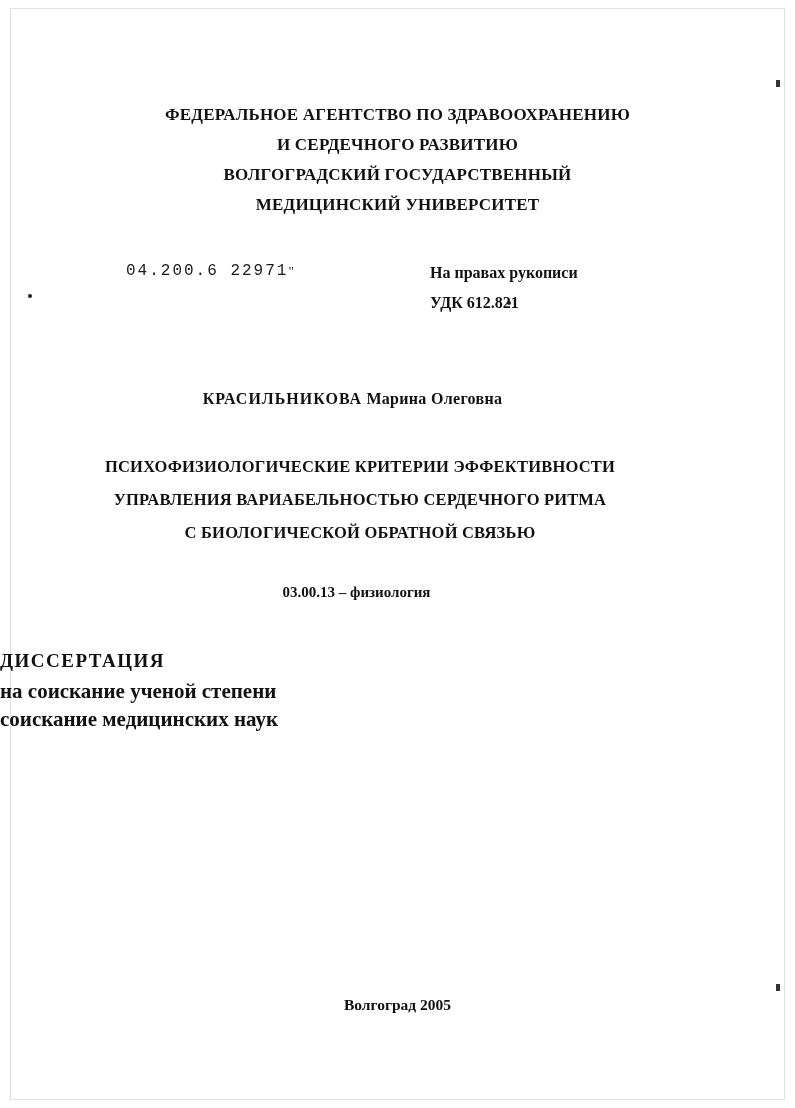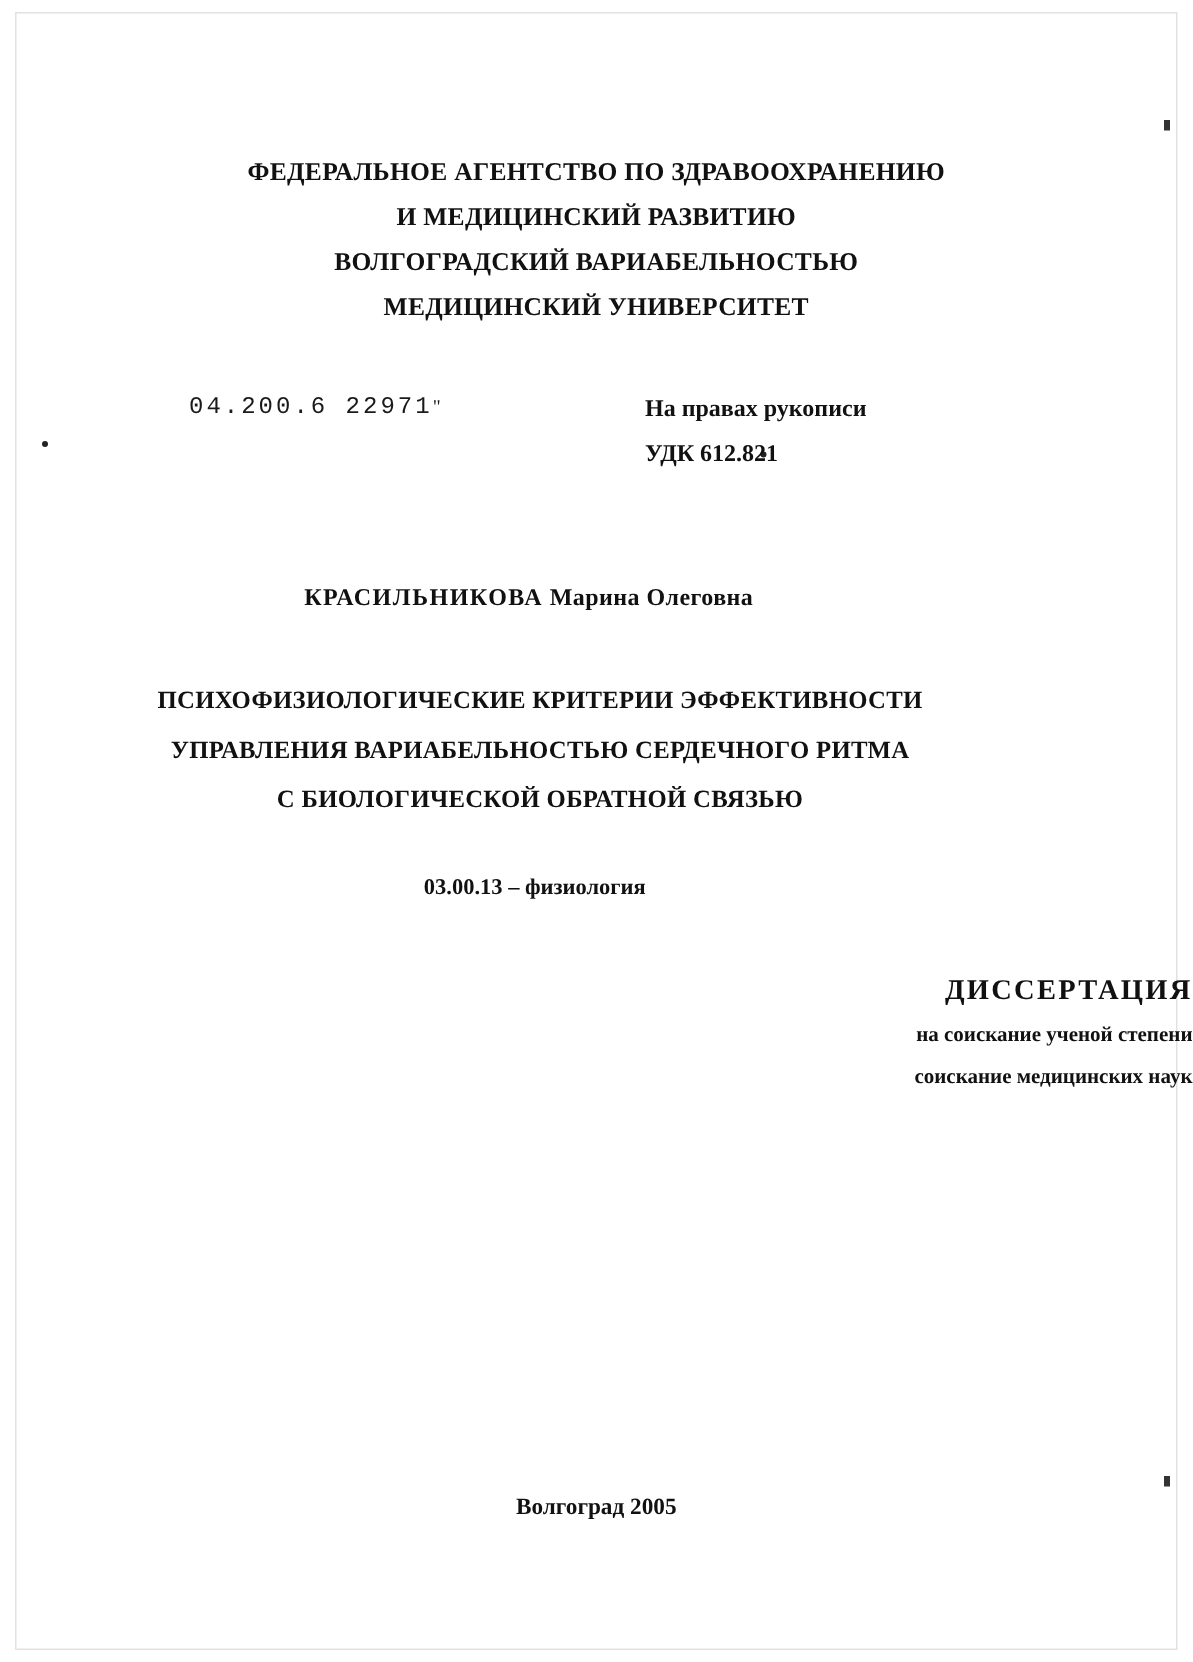--- a/index.html
+++ b/index.html
@@ -142,31 +142,31 @@
     text-align: center;
     font-weight: bold;
     font-size: 15px;
   }
 
   .doctype {
     position: absolute;
     left: 0;
     top: 645px;
     width: 795px;
-    text-align: right;
+    text-align: left;
   }
   .doctype .main {
     font-weight: bold;
     font-size: 19px;
     letter-spacing: 1.5px;
     line-height: 32px;
   }
   .doctype .sub {
     font-weight: bold;
-    font-size: 14px;
+    font-size: 21px;
     line-height: 28px;
   }
 
   .supervisor {
     position: absolute;
     left: 443px;
     top: 778px;
     width: 330px;
     text-align: left;
     font-weight: bold;
@@ -187,22 +187,22 @@
 </head>
 <body>
 
 <div class="page">
   <div class="scan-border"></div>
 
   <div class="content">
 
     <div class="org">
       <div>ФЕДЕРАЛЬНОЕ АГЕНТСТВО ПО ЗДРАВООХРАНЕНИЮ</div>
-      <div>И МЕДИЦИНСКИЙ РАЗВИТИЮ</div>
-      <div>ВОЛГОГРАДСКИЙ ВАРИАБЕЛЬНОСТЬЮ</div>
+      <div>И СЕРДЕЧНОГО РАЗВИТИЮ</div>
+      <div>ВОЛГОГРАДСКИЙ ГОСУДАРСТВЕННЫЙ</div>
       <div>МЕДИЦИНСКИЙ УНИВЕРСИТЕТ</div>
     </div>
 
     <div class="stamp">
       <span>04.200.6 22971</span><span class="tick">"</span>
     </div>
 
     <div class="dot-left"></div>
     <div class="dot-mid"></div>
     <div class="dot-tr"></div>

